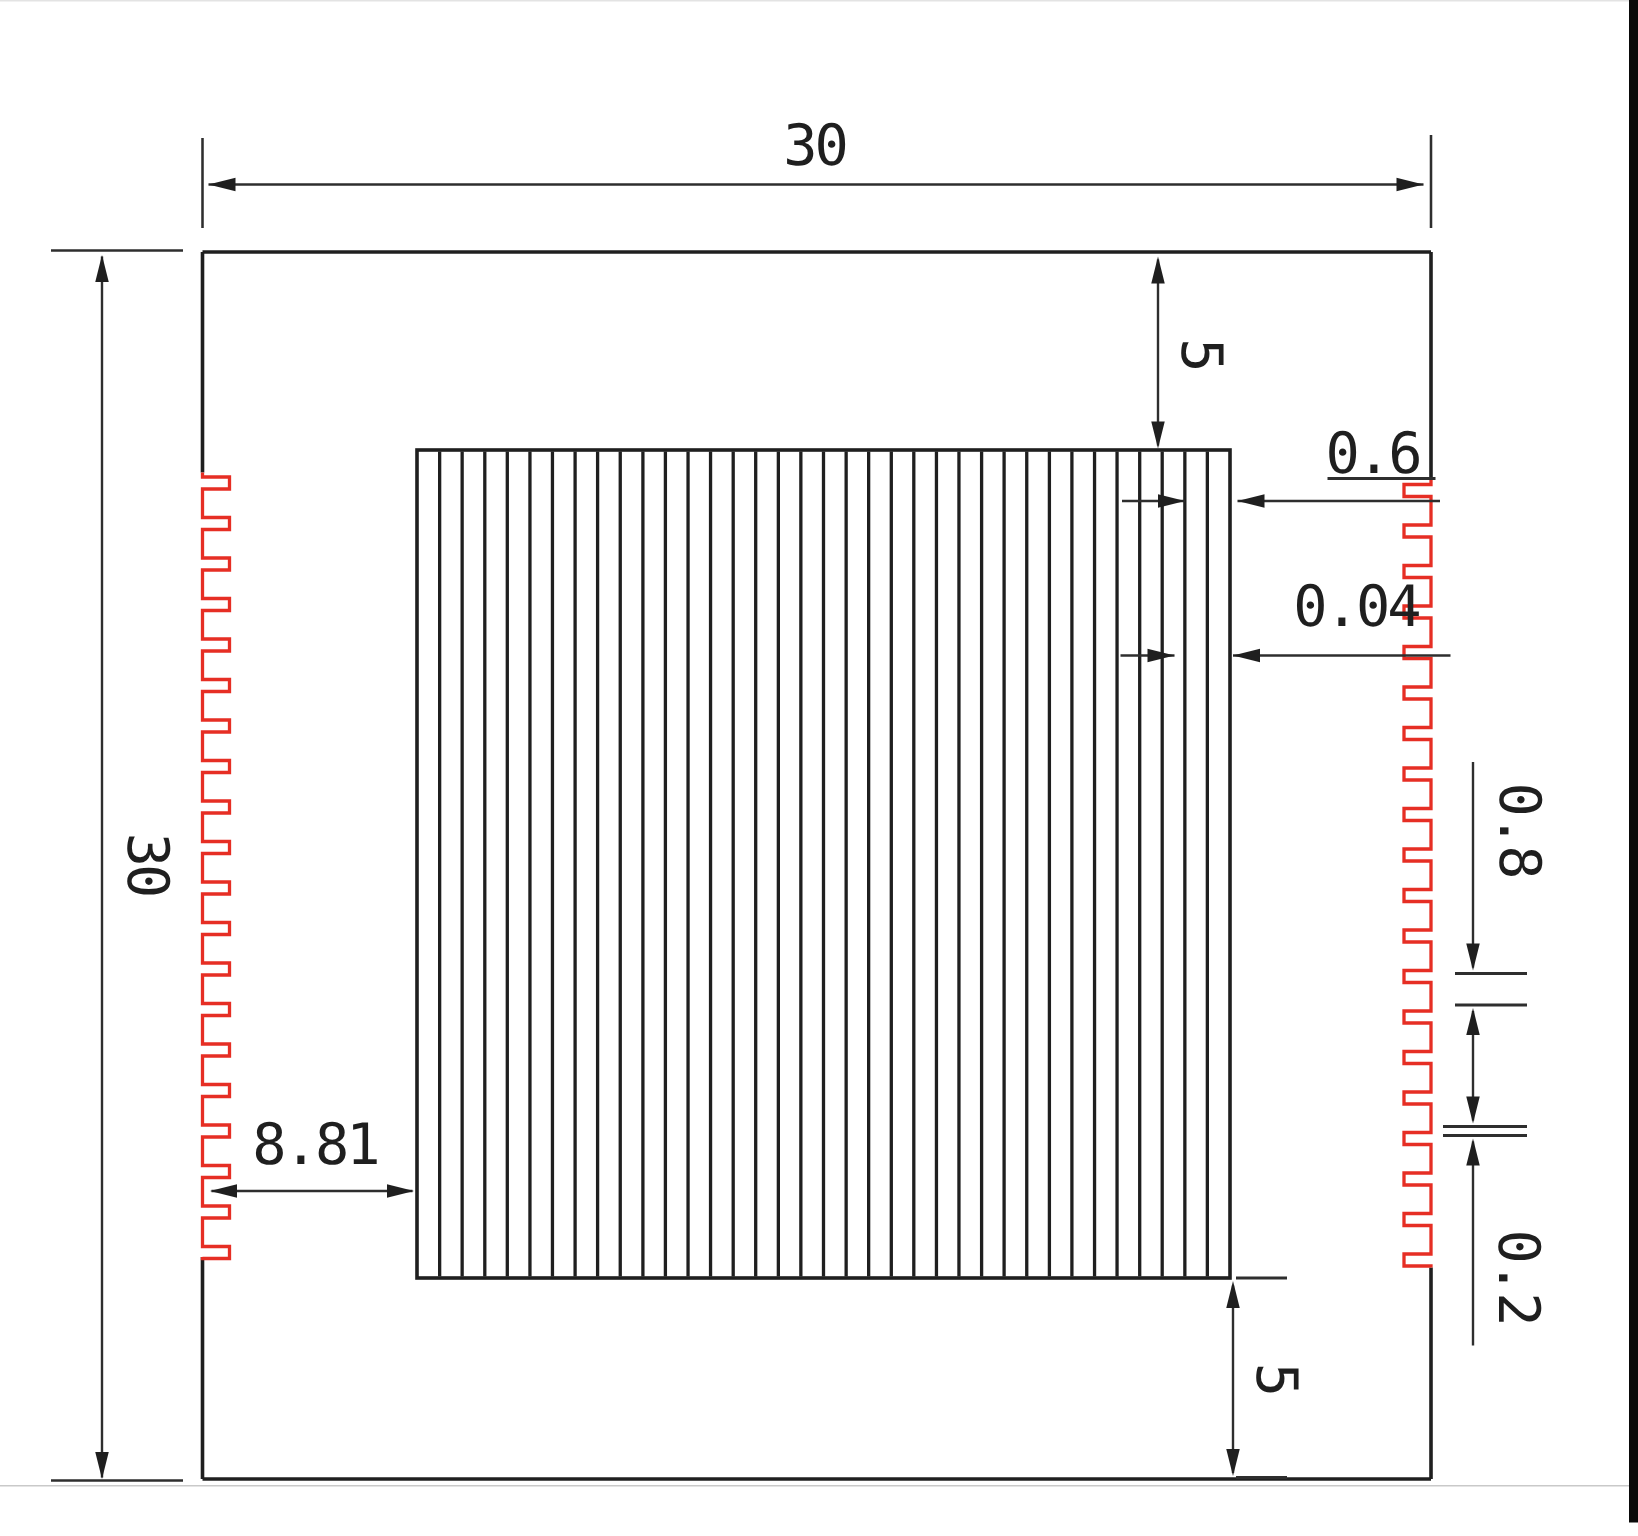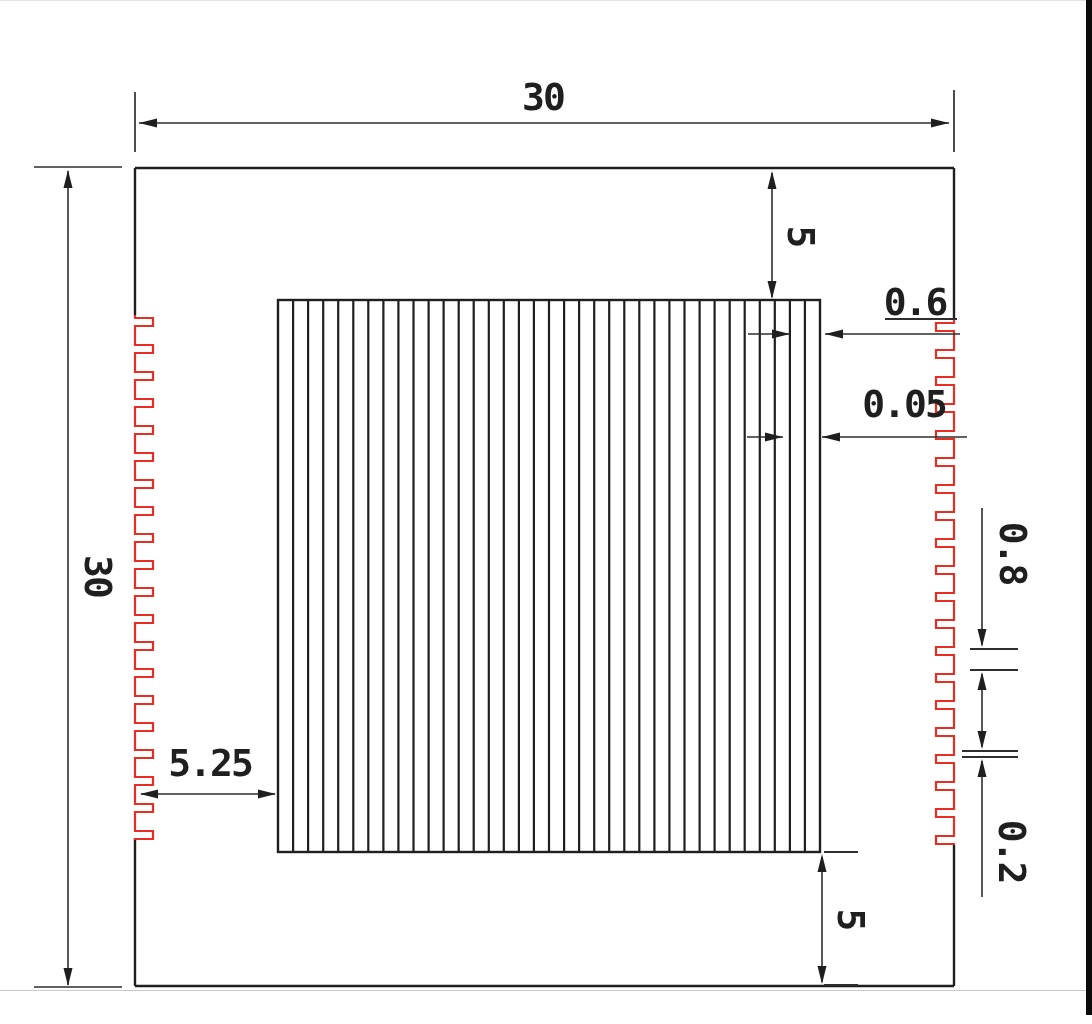--- a/index.html
+++ b/index.html
@@ -1,19 +1,18 @@
 <!DOCTYPE html>
 <html><head>
 <meta charset="utf-8">
 <style>
   html,body{margin:0;padding:0;background:#ffffff;}
   .stage{
     position:relative;width:1092px;height:1024px;background:#fff;overflow:hidden;
     font-family:"DejaVu Sans Mono", monospace;
-    font-weight:bold;
   }
   .stage svg{position:absolute;left:0;top:0;}
   .lbl{
     position:absolute;
     font-size:38px;
     letter-spacing:-2px;
     color:#1f1f1f;
     white-space:nowrap;
     transform:translate(-50%,-50%);
     line-height:1;
@@ -112,22 +111,22 @@
       <polygon points="982,672 977.5,690 986.5,690" fill="#1f1f1f"></polygon>
       <polygon points="982,749 977.5,731 986.5,731" fill="#1f1f1f"></polygon>
       <path d="M982,761V897" stroke="#2e2e2e" stroke-width="1.6" fill="none"></path>
       <polygon points="982,759 977.5,777 986.5,777" fill="#1f1f1f"></polygon>
     </svg>
 
   <div class="lbl" style="left:543px;top:97px">30</div>
   <div class="lbl rot" style="left:98px;top:576px">30</div>
   <div class="lbl rot" style="left:801px;top:236px">5</div>
   <div class="lbl" style="left:915px;top:302px">0.6</div>
-  <div class="lbl" style="left:904px;top:404px">0.05</div>
+  <div class="lbl" style="left:904px;top:404px">0.04</div>
   <div class="lbl rot" style="left:1013px;top:553px">0.8</div>
   <div class="lbl rot" style="left:1012px;top:851px">0.2</div>
-  <div class="lbl" style="left:210px;top:763px">5.25</div>
+  <div class="lbl" style="left:210px;top:763px">8.81</div>
   <div class="lbl rot" style="left:851px;top:919px">5</div>
 
   <div class="hairline" style="left:0;top:0;width:1092px;height:1px;background:#e3e3e3"></div>
   <div class="hairline" style="left:0;top:990px;width:1087px;height:1px;background:#c9c9c9"></div>
   <div class="frame-right" style="left:1086px;top:0;width:6px;height:1015px"></div>
 </div>
 
 </body></html>

